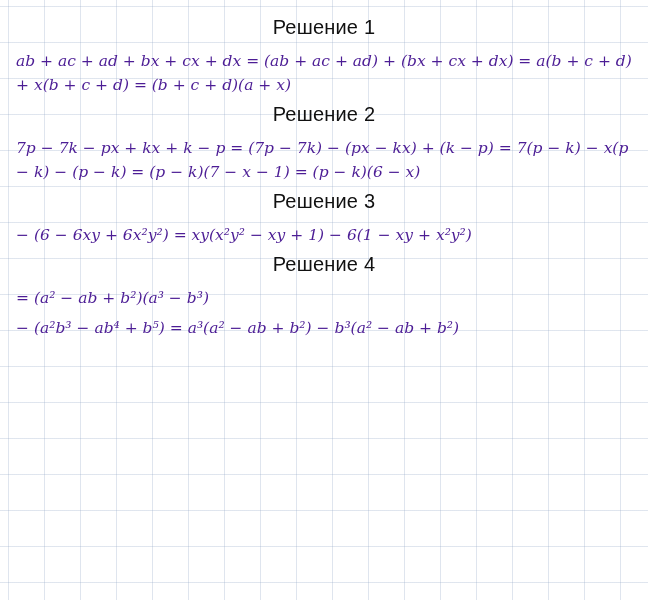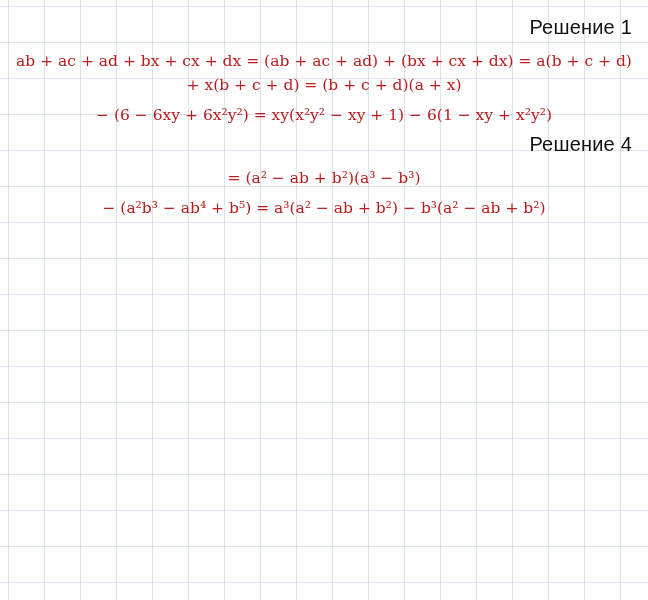--- a/index.html
+++ b/index.html
@@ -30,55 +30,60 @@
   #content {
     position: relative;
     z-index: 1;
     padding: 10px 16px 8px 16px;
     box-sizing: border-box;
   }
   .solution {
     margin-bottom: 6px;
   }
   .sol-title {
-    text-align: right;
+    text-align: center;
     font-family: "Liberation Sans", sans-serif;
     font-size: 20px;
     font-weight: 400;
     color: #111111;
     margin: 6px 0 10px 0;
     letter-spacing: 0.2px;
   }
   .math-line {
     font-family: "DejaVu Serif", serif;
+    font-style: italic;
     font-size: 15.5px;
     line-height: 1.55;
-    color: #b91c1c;
+    color: #4c1d95;
     margin: 0 0 6px 0;
     white-space: nowrap;
-    text-align: center;
   }
   .math-line.wrap {
     white-space: normal;
   }
 </style>
 </head>
 <body>
 
 <div id="grid-layer"></div>
 
 <div id="content">
 
   <section class="solution">
     <h2 class="sol-title">Решение 1</h2>
     <p class="math-line wrap">ab + ac + ad + bx + cx + dx = (ab + ac + ad) + (bx + cx + dx) = a(b + c + d) + x(b + c + d) = (b + c + d)(a + x)</p>
   </section>
 
+  <section class="solution">
+    <h2 class="sol-title">Решение 2</h2>
+    <p class="math-line wrap">7p − 7k − px + kx + k − p = (7p − 7k) − (px − kx) + (k − p) = 7(p − k) − x(p − k) − (p − k) = (p − k)(7 − x − 1) = (p − k)(6 − x)</p>
+  </section>
 
   <section class="solution">
+    <h2 class="sol-title">Решение 3</h2>
     <p class="math-line">− (6 − 6xy + 6x²y²) = xy(x²y² − xy + 1) − 6(1 − xy + x²y²)</p>
   </section>
 
   <section class="solution">
     <h2 class="sol-title">Решение 4</h2>
     <p class="math-line">= (a² − ab + b²)(a³ − b³)</p>
     <p class="math-line">− (a²b³ − ab⁴ + b⁵) = a³(a² − ab + b²) − b³(a² − ab + b²)</p>
   </section>
 
 </div>

